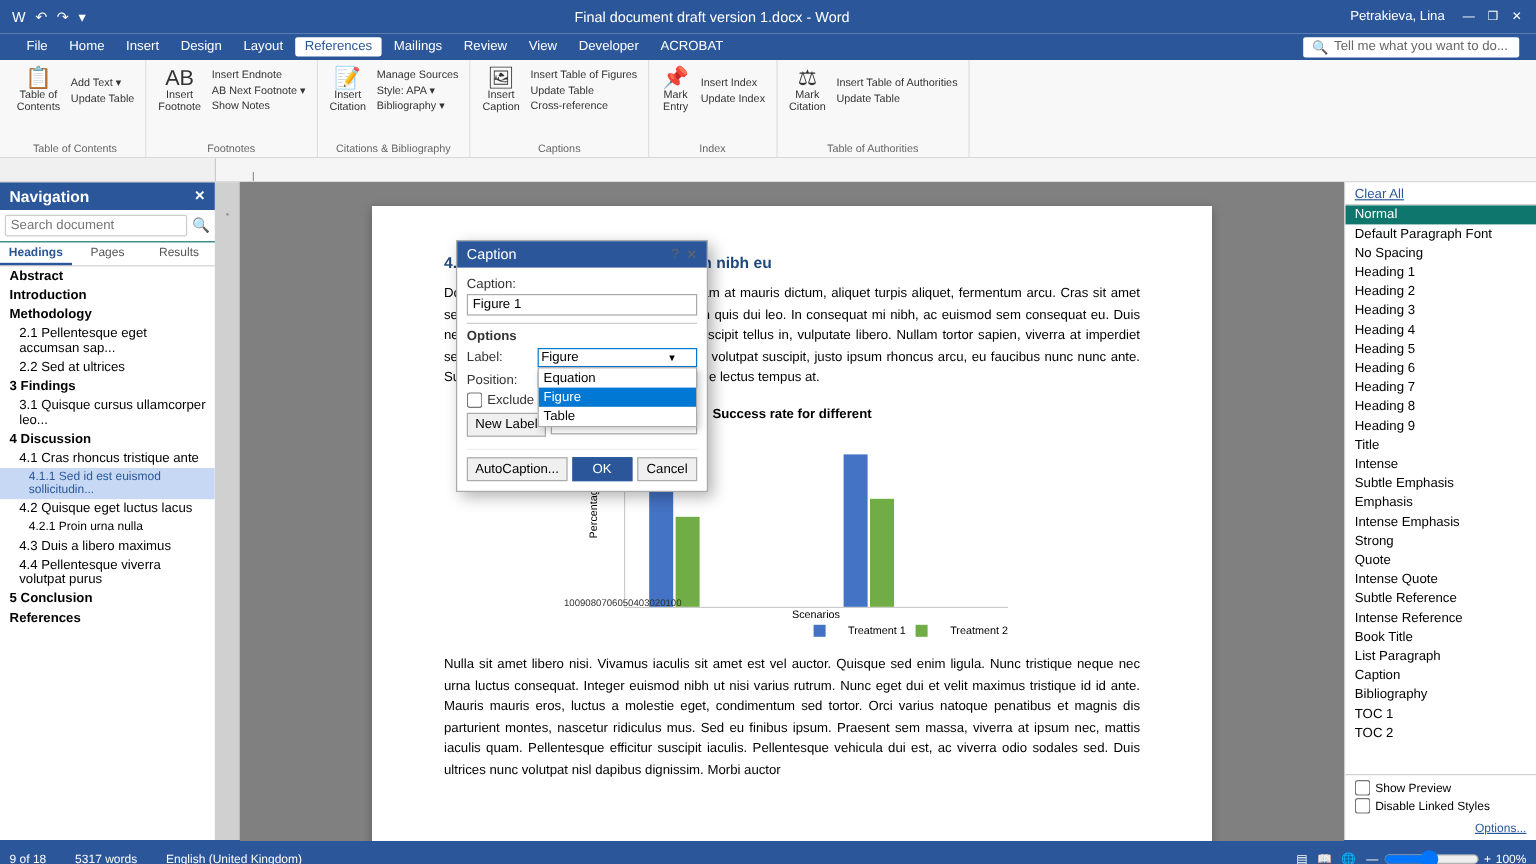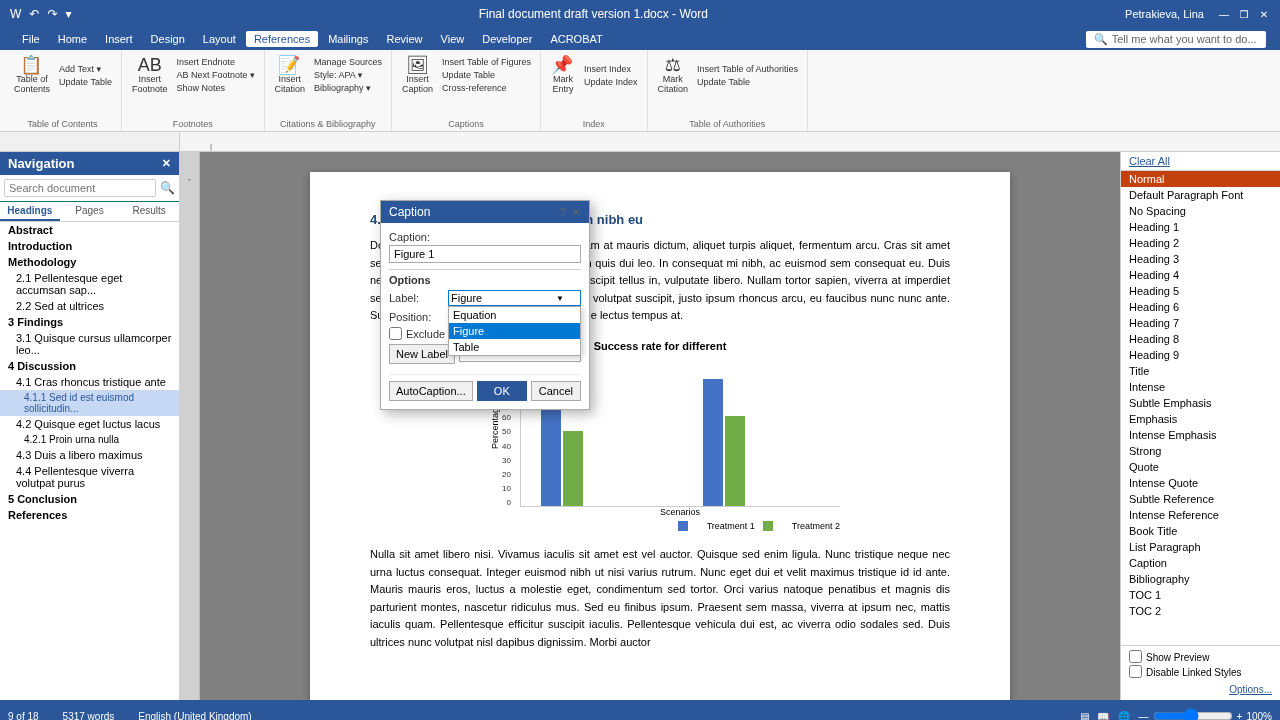--- a/index.html
+++ b/index.html
@@ -291,21 +291,21 @@
       overflow-y: auto;
     }
     .style-item {
       padding: 2px 8px;
       font-size: 11px;
       cursor: pointer;
       display: flex;
       align-items: center;
       justify-content: space-between;
     }
-    .style-item.active { background: #c2410c; color: white; }
+    .style-item.active { background: #0f766e; color: white; }
     .style-item-label { font-size: 11px; }
     .styles-footer {
       padding: 4px 8px;
       border-top: 1px solid #d0d0d0;
       display: flex;
       flex-direction: column;
       gap: 2px;
     }
     .styles-footer-item {
       display: flex;
@@ -666,21 +666,21 @@
       <div class="doc-heading-4">4.1.1 Sed id est euismod sollicitudin nibh eu</div>
       <div class="doc-para">Donec sed libero in lacus tempor ornare. Nam at mauris dictum, aliquet turpis aliquet, fermentum arcu. Cras sit amet semper enim. Donec vitae lacus orci. Nullam quis dui leo. In consequat mi nibh, ac euismod sem consequat eu. Duis nec lobortis nisi. Curabitur a erat sagittis, suscipit tellus in, vulputate libero. Nullam tortor sapien, viverra at imperdiet sed, dignissim vel eros. Nulla suscipit, leo in volutpat suscipit, justo ipsum rhoncus arcu, eu faucibus nunc nunc ante. Suspendisse molestie nisi nisi, et pellentesque lectus tempus at.</div>
 
       <div class="chart-container">
         <div class="chart-title">
           <span>Success rate for different</span>
         </div>
         <div style="position:relative;padding-left:50px;padding-right:10px;">
           <div class="chart-y-title">Percentage success rate</div>
 
-          <div style="position:absolute;left:0;top:0;width:45px;height:150px;display:flex;flex-direction:column;justify-content:space-between;align-items:flex-end;padding-right:4px;font-size:8px;color:#333;">
+          <div style="position:absolute;left:0;top:0;width:45px;height:150px;display:flex;flex-direction:row;justify-content:space-between;align-items:flex-end;padding-right:4px;font-size:8px;color:#333;">
             <span>100</span>
             <span>90</span>
             <span>80</span>
             <span>70</span>
             <span>60</span>
             <span>50</span>
             <span>40</span>
             <span>30</span>
             <span>20</span>
             <span>10</span>

